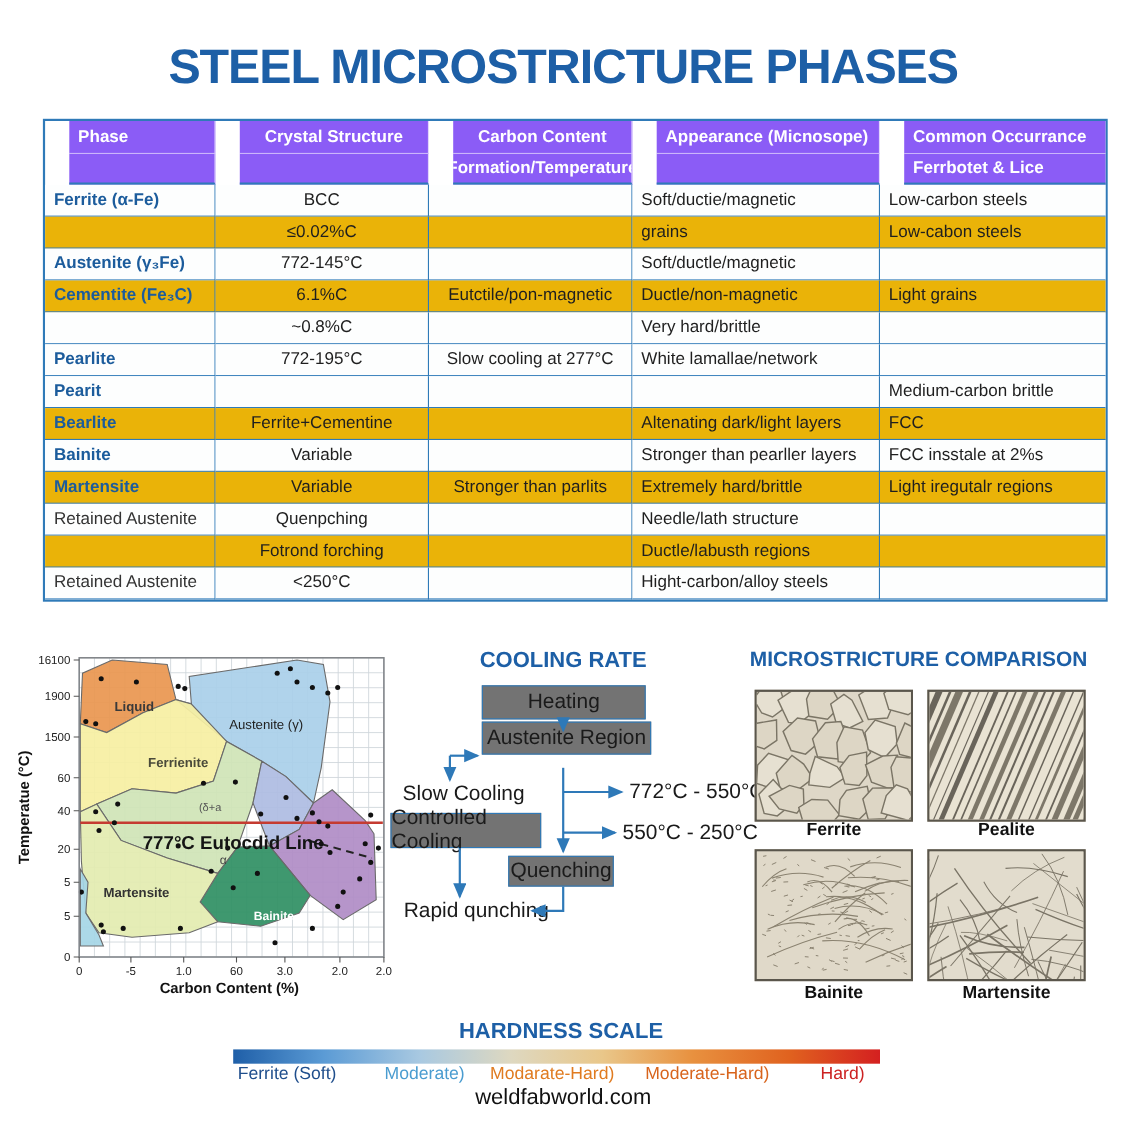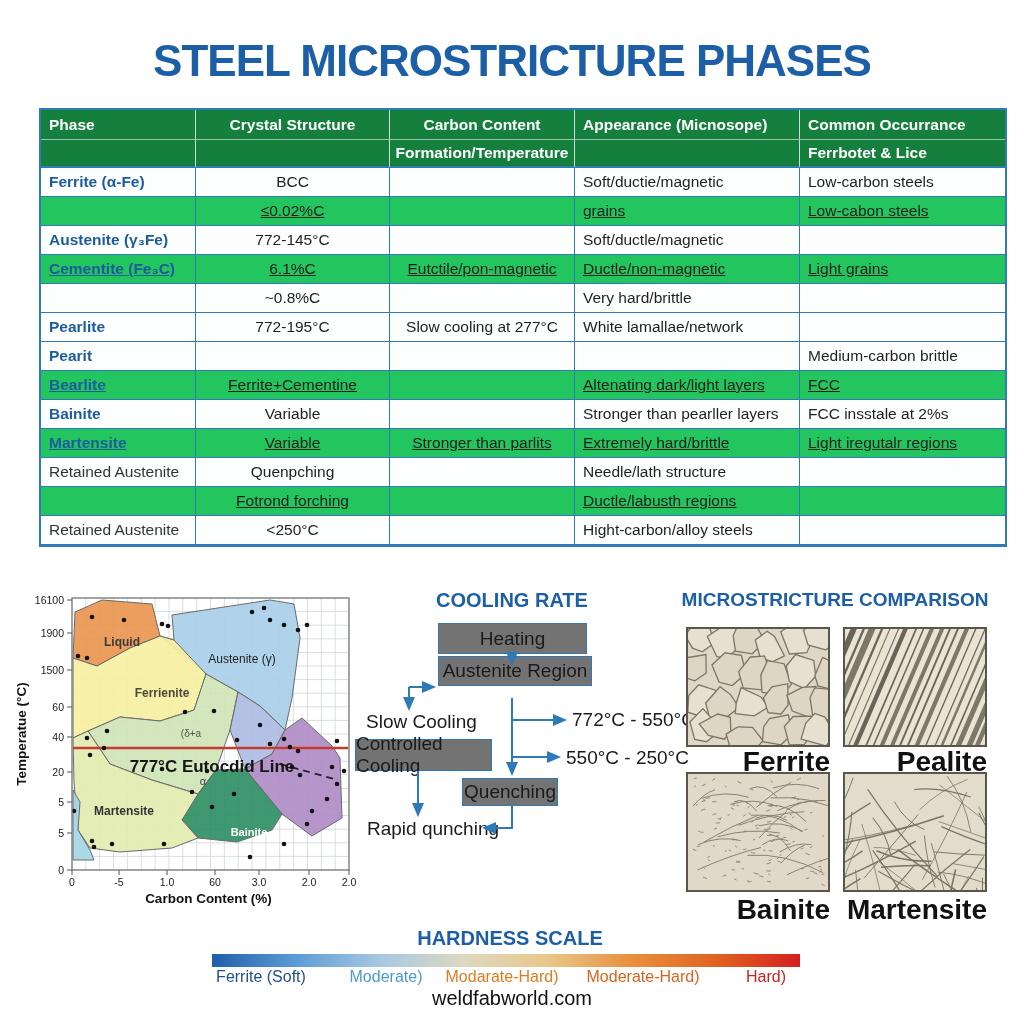--- a/index.html
+++ b/index.html
@@ -8,42 +8,42 @@
   
   #page-title{position:absolute;left:0;top:36px;width:1024px;text-align:center;margin:0;
               font-size:44px;font-weight:800;letter-spacing:-1px;color:#1d5fa6;}
   
   #phase-table{position:absolute;left:39px;top:108px;width:968px;border:2px solid #2f7ab8;box-sizing:border-box;}
   .trow{display:grid;grid-template-columns:155px 194px 185px 225px 205px;}
   .tc{box-sizing:border-box;white-space:nowrap;overflow:hidden;border-right:1px solid #2f7ab8;
       border-bottom:1px solid #2f7ab8;font-size:15.5px;display:flex;align-items:center;}
   .trow .tc:last-child{border-right:none;}
   .h1r .tc{height:30px;} .h2r .tc{height:28px;}
-  .h1r .tc,.h2r .tc{background:#15803d;color:#fff;font-weight:bold;
-      border-right:1.5px solid rgba(255,255,255,.75);border-bottom:1.5px solid rgba(255,255,255,.55);}
+  .h1r .tc,.h2r .tc{background:#8b5cf6;color:#fff;font-weight:bold;
+      border-right:1.5px solid rgba(255,255,255,.75);border-bottom:1.5px solid rgba(255,255,255,.55);margin-left:22px;}
   .h2r .tc{border-bottom:2px solid #2f7ab8;}
   .dr .tc{height:29px;background:#fdfefe;color:#1f1f1f;}
-  .dr.shaded .tc{background:#22c55e;text-decoration:underline;}
+  .dr.shaded .tc{background:#eab308;}
   .c0{padding-left:8px;justify-content:flex-start;}
   .c1,.c2{justify-content:center;}
   .c3,.c4{padding-left:8px;justify-content:flex-start;}
   .dc.em{color:#1c5c9c;font-weight:bold;}
   .dc.plain{color:#333;}
   
   .sec-title{position:absolute;font-weight:bold;font-size:19px;color:#1d5fa6;text-align:center;}
   
   #phase-diagram{position:absolute;left:2px;top:578px;}
   
   .fbox{position:absolute;border:1.7px solid #2e79b8;background:#737373;box-sizing:border-box;
         display:flex;align-items:center;justify-content:center;font-size:19px;color:#1a1a1a;}
   .ftext{position:absolute;font-size:19px;color:#1a1a1a;white-space:nowrap;}
   #flow-arrows{position:absolute;left:0;top:0;pointer-events:none;}
   
   .micro{position:absolute;width:140px;height:116px;border:2px solid #5a564c;box-sizing:content-box;background:#ddd6c6;}
-  .micro-label{position:absolute;width:144px;text-align:right;font-weight:bold;font-size:28px;color:#111;}
+  .micro-label{position:absolute;width:144px;text-align:center;font-weight:bold;font-size:16px;color:#111;}
   
   #hardness-bar{position:absolute;left:212px;top:954px;width:588px;height:13px;}
   .hlabel{position:absolute;top:968px;transform:translateX(-50%);font-size:16px;white-space:nowrap;}
   #footer{position:absolute;left:0;top:987px;width:1024px;text-align:center;font-size:20px;color:#111;}
 </style>
 </head>
 <body>
 
 <div id="canvas">
 

